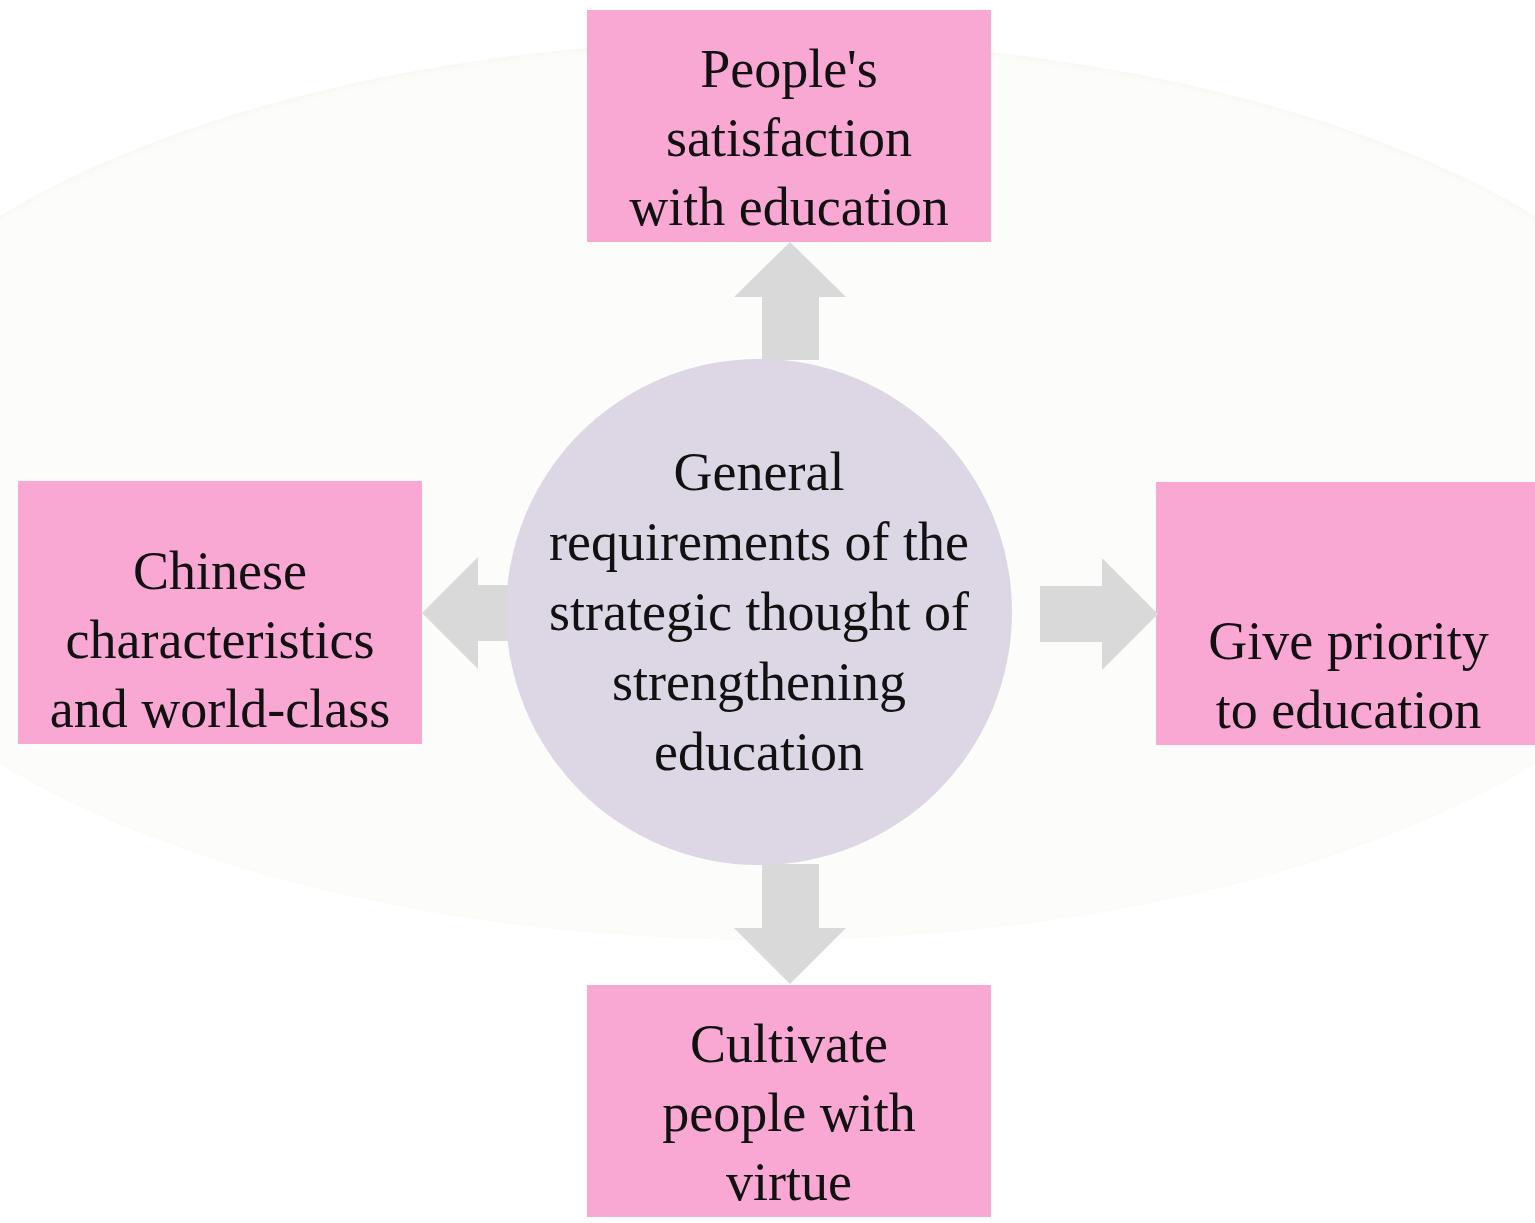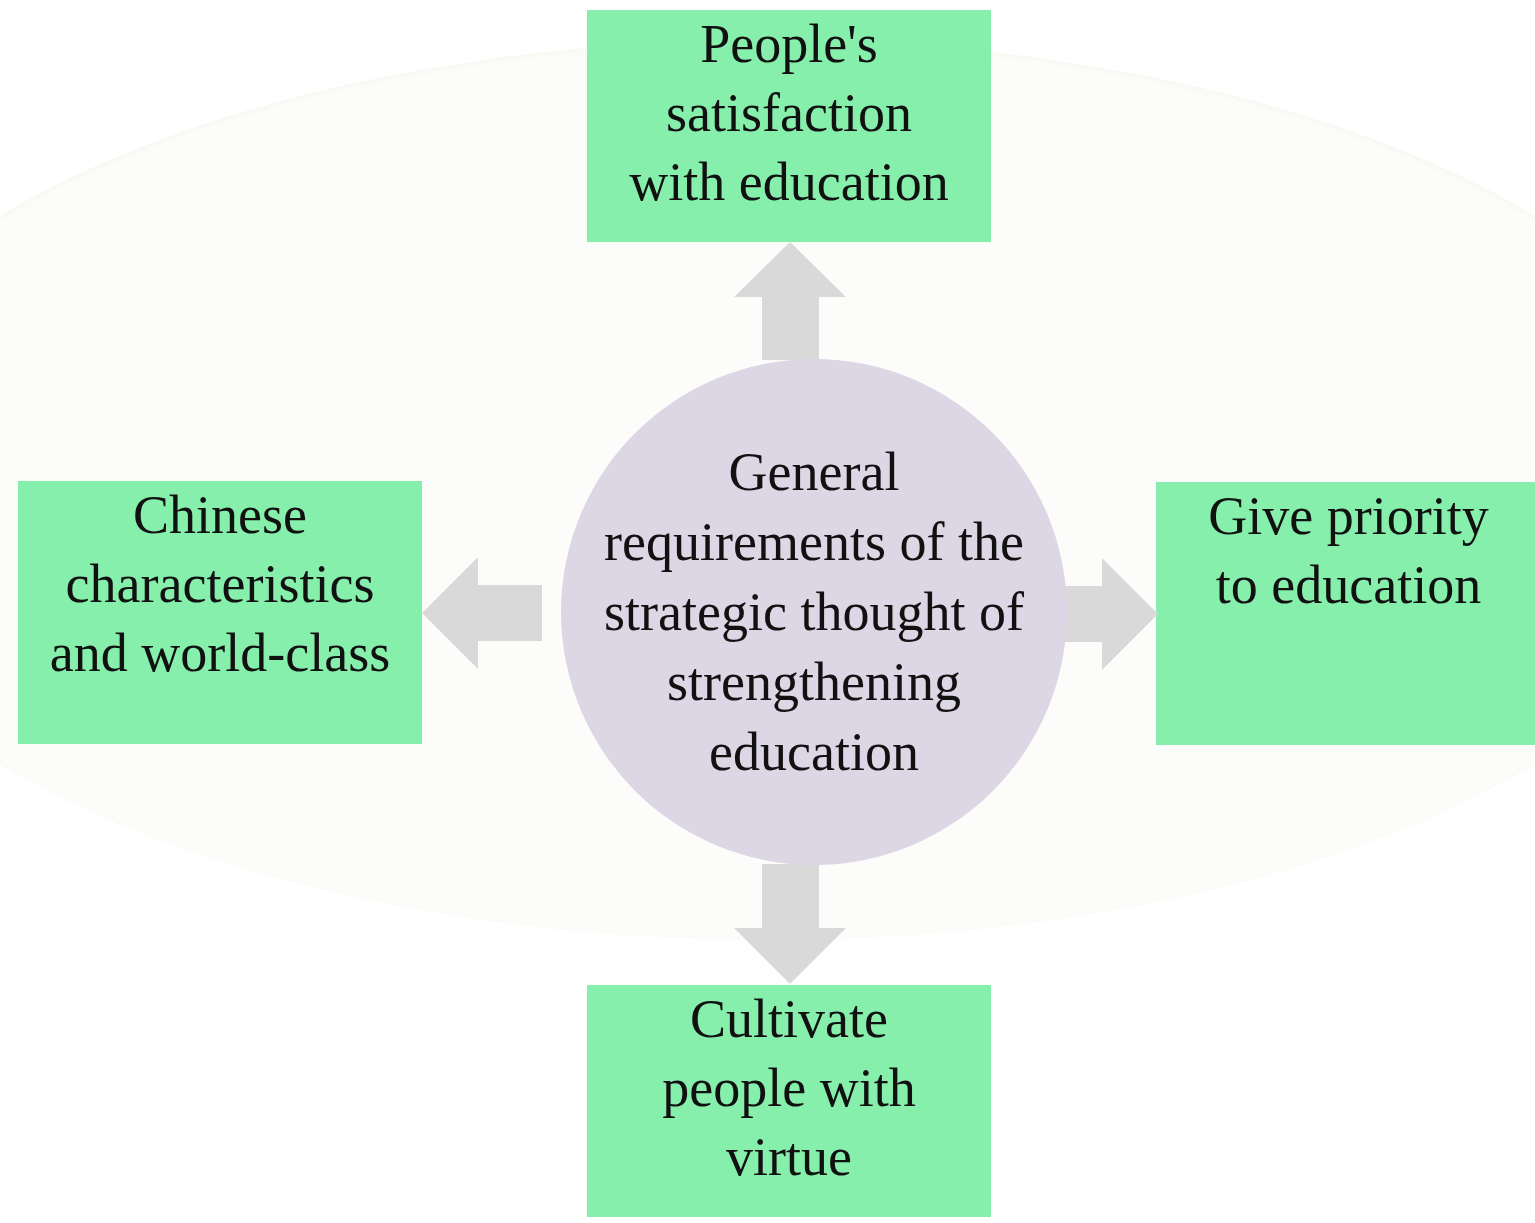--- a/index.html
+++ b/index.html
@@ -1,23 +1,23 @@
 <!DOCTYPE html>
 <html><head>
 <meta charset="utf-8">
 <style>
   html, body { margin:0; padding:0; }
   body { width:1535px; height:1223px; position:relative; background:#ffffff; overflow:hidden;
          font-family:"Liberation Serif", "DejaVu Serif", serif; color:#111; }
   .bg-arc { position:absolute; left:-200px; top:40px; width:1935px; height:900px; border-radius:50%;
             background:#fcfcfa; box-shadow: inset 0 2px 6px rgba(240,240,225,0.4); }
-  .box { position:absolute; background:#86efac; display:flex; align-items:flex-start; justify-content:center;
+  .box { position:absolute; background:#f9a8d4; display:flex; align-items:flex-end; justify-content:center;
          text-align:center; font-size:54px; line-height:69px; }
   .box span { white-space:pre-line; }
-  .circle { position:absolute; left:561px; top:359px; width:506px; height:506px; border-radius:50%;
+  .circle { position:absolute; left:506px; top:359px; width:506px; height:506px; border-radius:50%;
             background:#dcd6e5; display:flex; align-items:center; justify-content:center; text-align:center;
             font-size:54px; line-height:70px; }
   .circle span { white-space:pre-line; }
   svg.arrow { position:absolute; }
 </style>
 </head>
 <body>
 
 <div class="bg-arc"></div>
 

